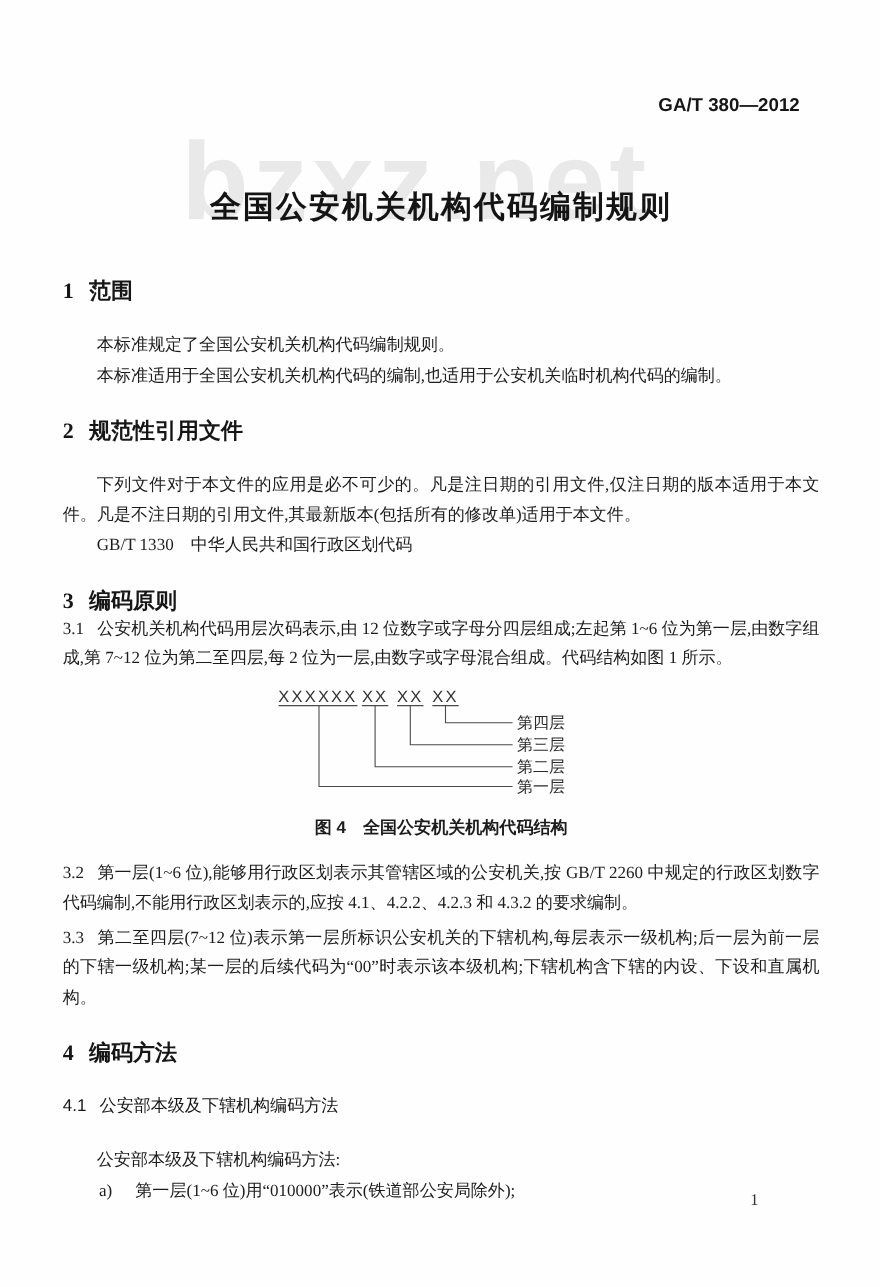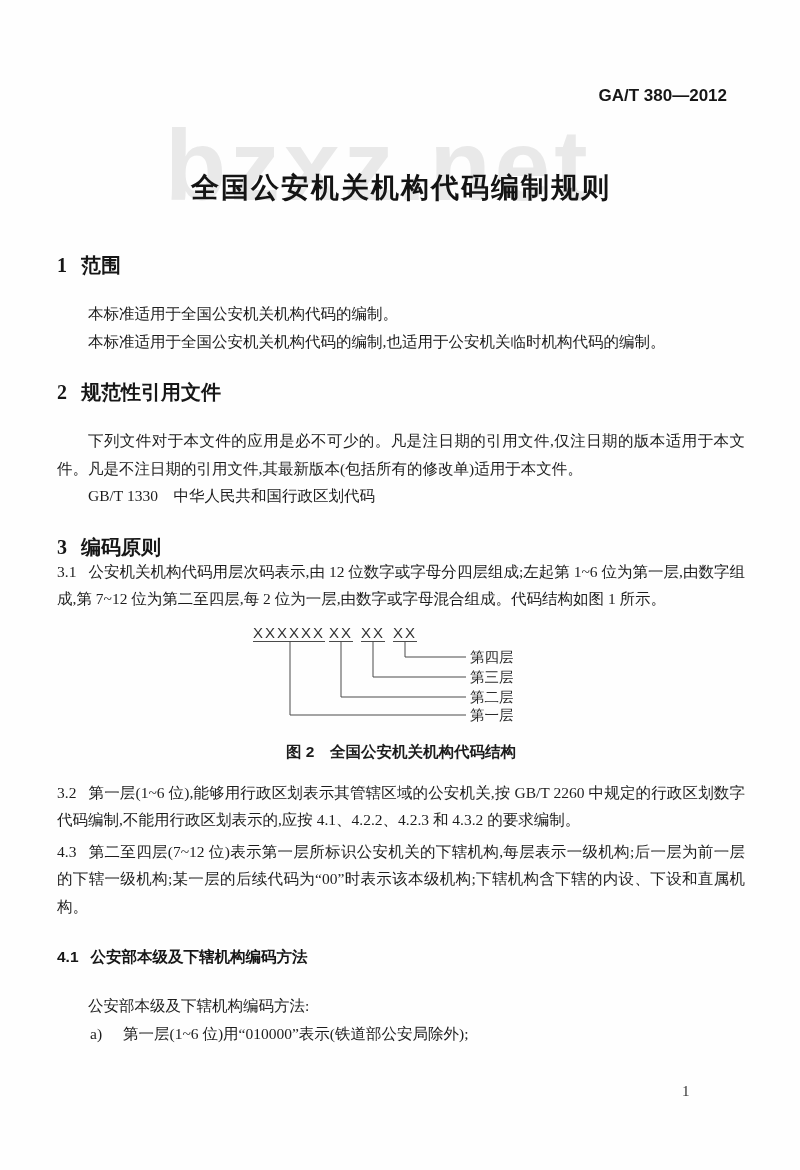--- a/index.html
+++ b/index.html
@@ -54,21 +54,21 @@
   h2.sec-heading {
     font-family: Liberation Serif, serif;
     font-weight: bold;
     font-size: 20px;
     line-height: 22px;
     color: #161616;
   }
   .h-num { margin-right: 14px; }
   .sub-heading {
     font-family: "Liberation Sans", sans-serif;
-    font-weight: bold;
+    font-weight: normal;
     font-size: 15.5px;
     line-height: 22px;
     color: #161616;
   }
   .sub-heading .h-num { margin-right: 12px; }
   p.body-p {
     font-size: 15.5px;
     line-height: 27.5px;
     text-align: justify;
   }
@@ -129,21 +129,21 @@
 
   <div class="content">
 
     <div class="header-code">GA/T 380—2012</div>
 
     <h1 class="doc-title">全国公安机关机构代码编制规则</h1>
 
     <h2 class="sec-heading m-title">
       <span class="h-num">1</span><span>范围</span>
     </h2>
-    <p class="body-p indent m-para1">本标准适用于全国公安机关机构代码的编制。</p>
+    <p class="body-p indent m-para1">本标准规定了全国公安机关机构代码编制规则。</p>
     <p class="body-p indent">本标准适用于全国公安机关机构代码的编制,也适用于公安机关临时机构代码的编制。</p>
 
     <h2 class="sec-heading m-sec">
       <span class="h-num">2</span><span>规范性引用文件</span>
     </h2>
     <p class="body-p indent m-para1">下列文件对于本文件的应用是必不可少的。凡是注日期的引用文件,仅注日期的版本适用于本文件。凡是不注日期的引用文件,其最新版本(包括所有的修改单)适用于本文件。</p>
     <p class="body-p indent">GB/T 1330　中华人民共和国行政区划代码</p>
 
     <h2 class="sec-heading m-sec">
       <span class="h-num">3</span><span>编码原则</span>
@@ -169,29 +169,32 @@
         <polyline points="120,16.5 120,52 213,52"></polyline>
         <polyline points="88,16.5 88,72 213,72"></polyline>
         <polyline points="37,16.5 37,90 213,90"></polyline>
 
         <text class="layer-label" x="217" y="37">第四层</text>
         <text class="layer-label" x="217" y="57">第三层</text>
         <text class="layer-label" x="217" y="77">第二层</text>
         <text class="layer-label" x="217" y="95">第一层</text>
       </svg>
     </div>
-    <p class="fig-caption">图 2　全国公安机关机构代码结构</p>
+    <p class="fig-caption">图 4　全国公安机关机构代码结构</p>
 
     <p class="body-p clause m-after-fig">
       <span class="c-num">3.2</span><span>第一层(1~6 位),能够用行政区划表示其管辖区域的公安机关,按 GB/T 2260 中规定的行政区划数字代码编制,不能用行政区划表示的,应按 4.1、4.2.2、4.2.3 和 4.3.2 的要求编制。</span>
     </p>
     <p class="body-p clause">
-      <span class="c-num">4.3</span><span>第二至四层(7~12 位)表示第一层所标识公安机关的下辖机构,每层表示一级机构;后一层为前一层的下辖一级机构;某一层的后续代码为“00”时表示该本级机构;下辖机构含下辖的内设、下设和直属机构。</span>
-    </p>
-
+      <span class="c-num">3.3</span><span>第二至四层(7~12 位)表示第一层所标识公安机关的下辖机构,每层表示一级机构;后一层为前一层的下辖一级机构;某一层的后续代码为“00”时表示该本级机构;下辖机构含下辖的内设、下设和直属机构。</span>
+    </p>
+
+    <h2 class="sec-heading m-sec">
+      <span class="h-num">4</span><span>编码方法</span>
+    </h2>
 
     <h3 class="sub-heading m-sec">
       <span class="h-num">4.1</span><span>公安部本级及下辖机构编码方法</span>
     </h3>
 
     <p class="body-p indent m-para1">公安部本级及下辖机构编码方法:</p>
 
     <p class="list-item">
       <span class="li-marker">a)</span><span>第一层(1~6 位)用“010000”表示(铁道部公安局除外);</span>
     </p>

